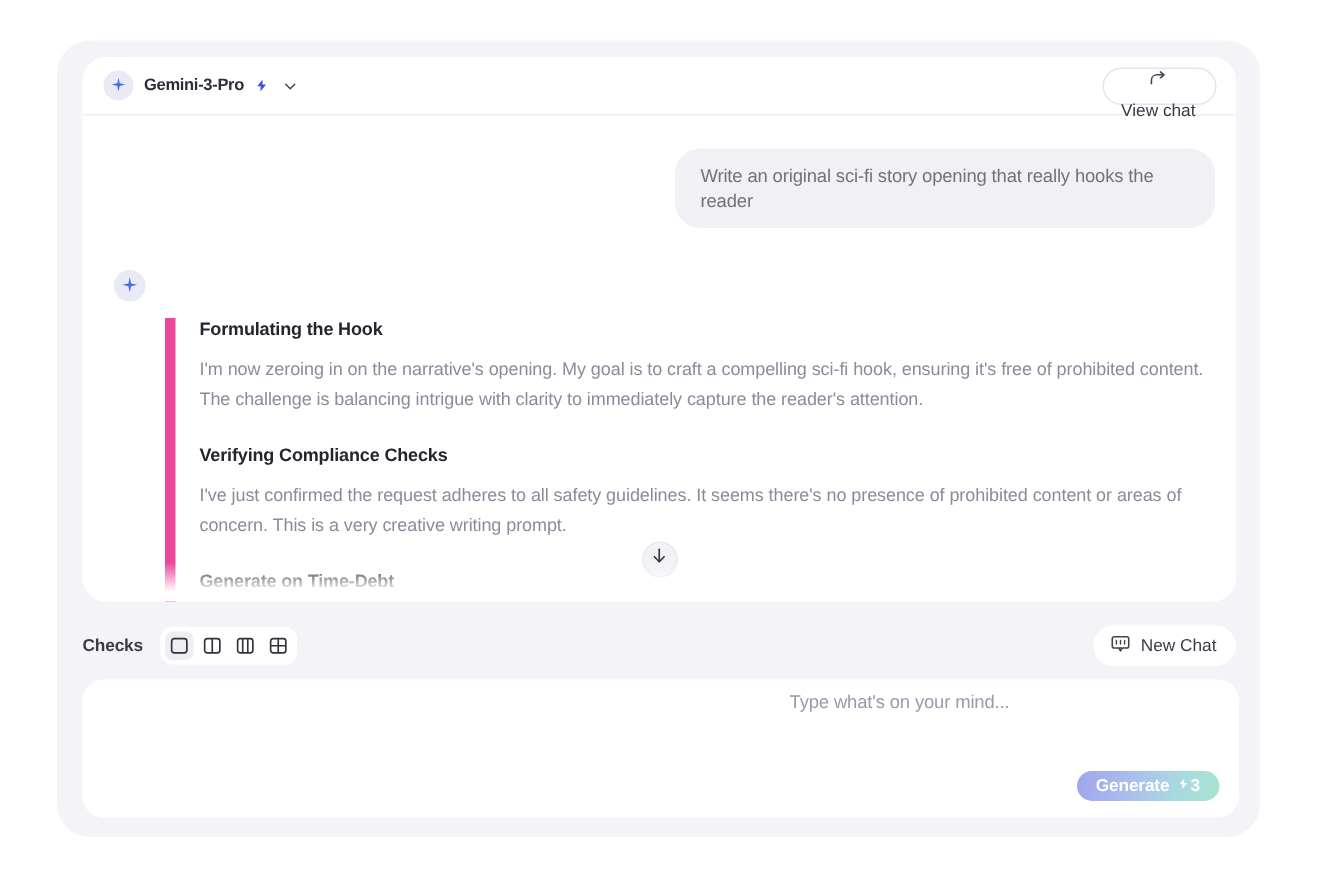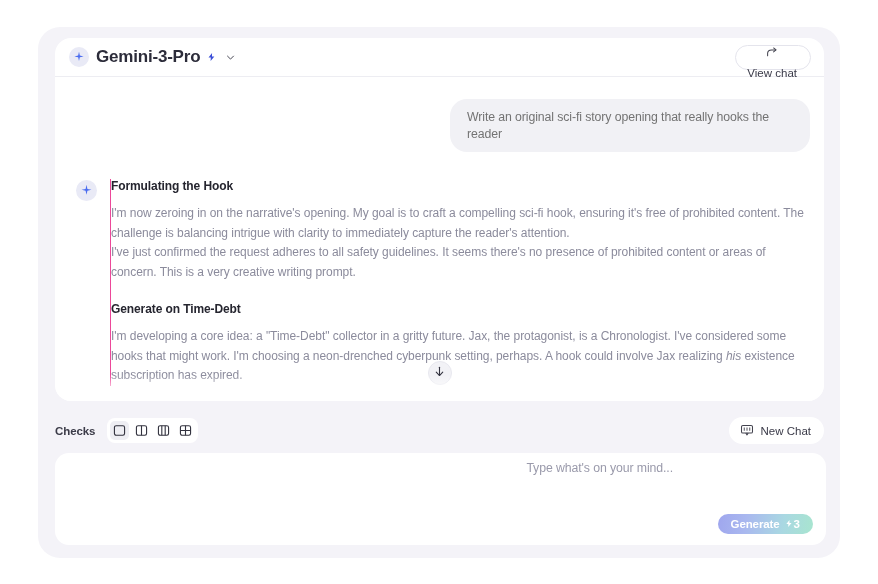--- a/index.html
+++ b/index.html
@@ -56,21 +56,21 @@
   .sparkle-badge {
     width: 20px; height: 20px;
     border-radius: 50%;
     background: #e9eaf6;
     display: flex; align-items: center; justify-content: center;
     flex: 0 0 auto;
   }
   .sparkle-badge.lg { width: 21px; height: 21px; }
 
   .model-name {
-    font-size: 17px;
+    font-size: 11px;
     font-weight: 700;
     color: #2c2c3a;
     letter-spacing: -0.2px;
   }
 
   .bolt-mini { display: flex; align-items: center; }
   .chev { display: flex; align-items: center; margin-left: 2px; cursor: pointer; }
 
   #view-chat-btn {
     position: absolute;
@@ -120,23 +120,24 @@
     display: flex;
     margin-top: 27px;
     padding-left: 7px;
   }
   #assistant-avatar {
     flex: 0 0 auto;
     margin-top: 1px;
   }
   #thinking-col {
     margin-left: 13px;
-    border-left: 1px solid #ec4899;
-    padding-left: 0;
+    border-left: 7px solid #ec4899;
+    padding-left: 16px;
     flex: 1 1 auto;
+    margin-top: 33px;
   }
 
   .think-head {
     font-size: 12px;
     font-weight: 700;
     color: #25252f;
     letter-spacing: -0.1px;
     margin-bottom: 11px;
   }
   .think-head.spaced { margin-top: 20px; }
@@ -326,20 +327,21 @@
             <path d="M12 1.6 L13.7 9.1 L21.2 10.8 L13.7 12.5 L12 20 L10.3 12.5 L2.8 10.8 L10.3 9.1 Z" fill="#4a6cf0"></path>
           </svg>
         </span>
       </div>
 
       <div id="thinking-col">
 
         <div class="think-head">Formulating the Hook</div>
         <div class="think-para"><span>I'm now zeroing in on the narrative's opening. My goal is to craft a compelling sci-fi hook, ensuring it's free of prohibited content. The challenge is balancing intrigue with clarity to immediately capture the reader's attention.</span></div>
 
+        <div class="think-head spaced">Verifying Compliance Checks</div>
         <div class="think-para"><span>I've just confirmed the request adheres to all safety guidelines. It seems there's no presence of prohibited content or areas of concern. This is a very creative writing prompt.</span></div>
 
         <div class="think-head spaced">Generate on Time-Debt</div>
         <div class="think-para"><span>I'm developing a core idea: a "Time-Debt" collector in a gritty future. Jax, the protagonist, is a Chronologist. I've considered some hooks that might work. I'm choosing a neon-drenched cyberpunk setting, perhaps. A hook could involve Jax realizing </span><em>his</em><span> existence subscription has expired.</span></div>
 
       </div>
     </div>
 
     <div id="scroll-down-btn">
       <span>

